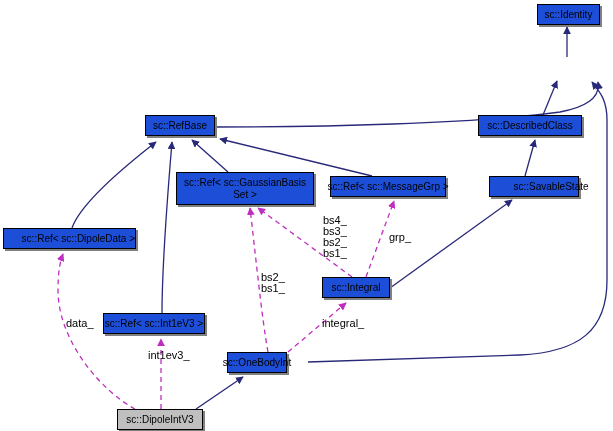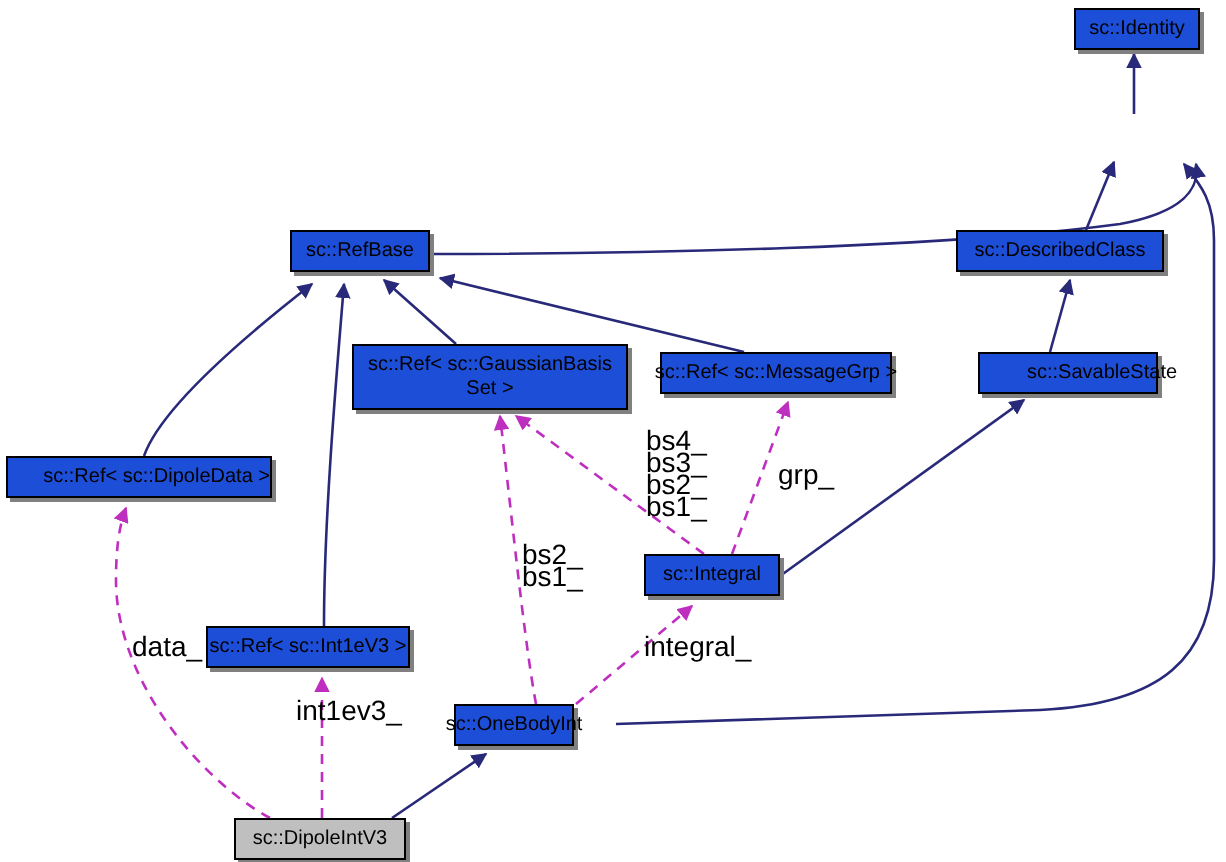--- a/index.html
+++ b/index.html
@@ -40,21 +40,21 @@
   }
   .uml-node.highlighted {
     background: #bfbfbf;
     border: 1px solid #000000;
   }
   .uml-node.shadowed {
     box-shadow: 2px 2px 0 0 #808080;
   }
   .edge-label {
     position: absolute;
-    font-size: 14px;
+    font-size: 11px;
     line-height: 11px;
     color: #000000;
     white-space: pre;
     z-index: 6;
     text-align: left;
   }
 </style>
 </head>
 <body>
 

